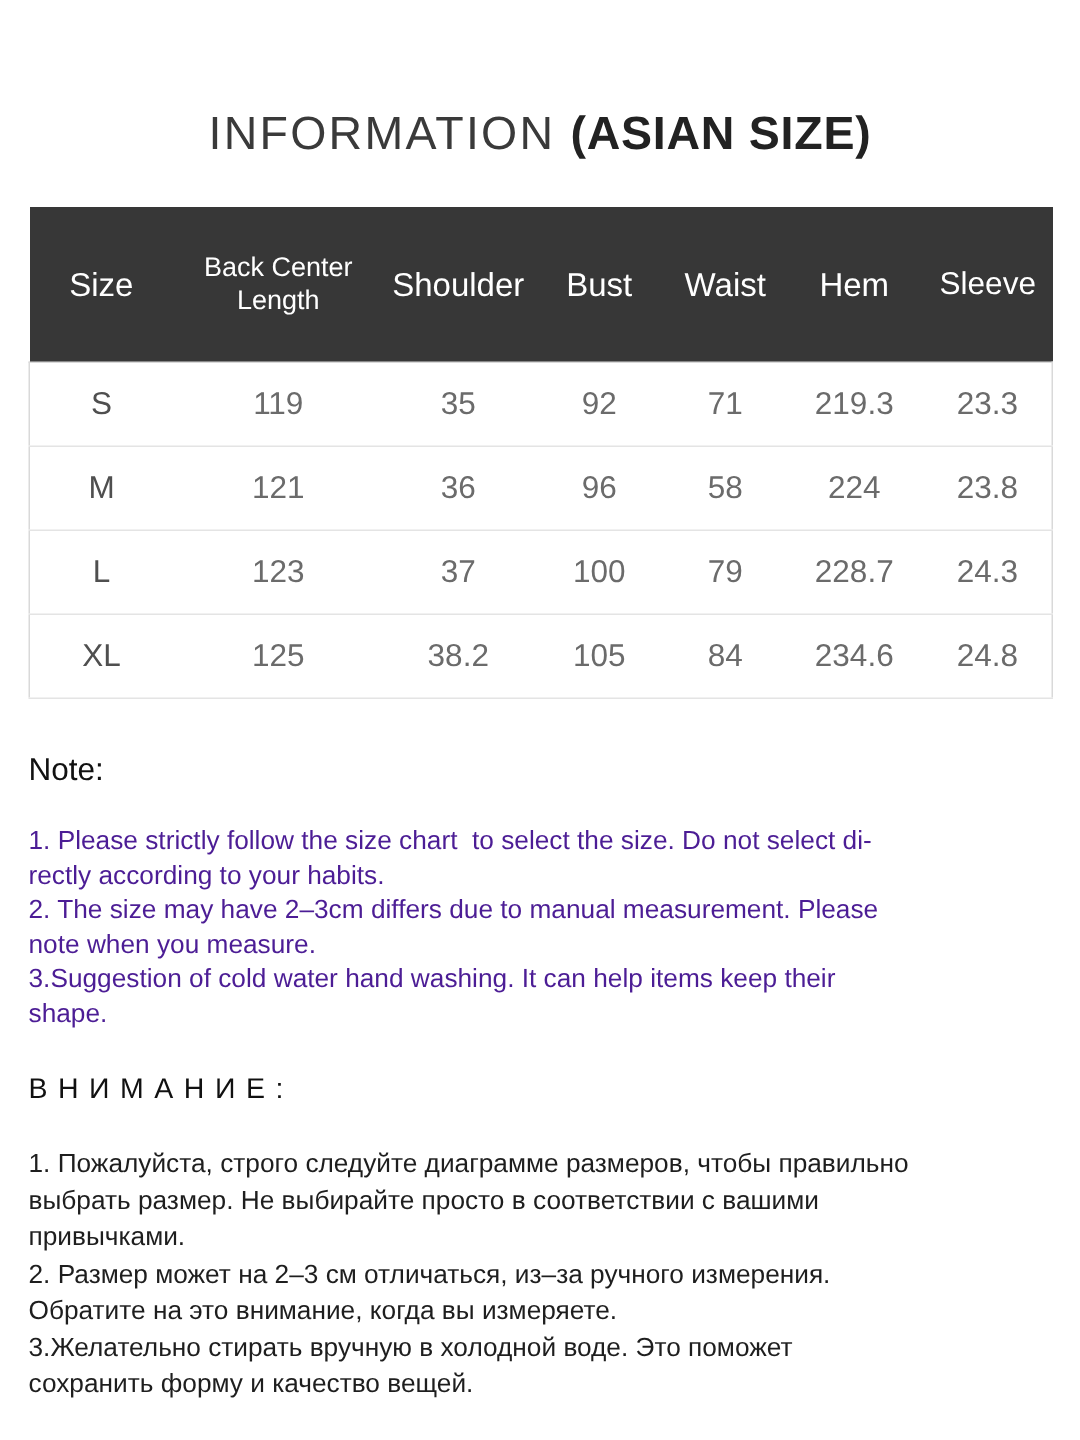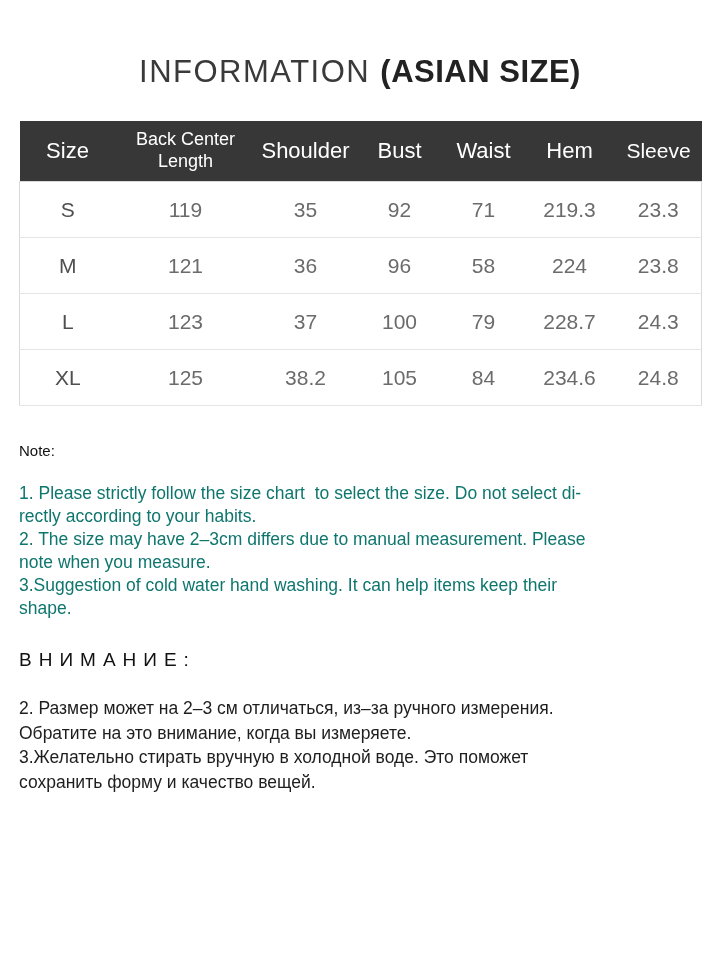--- a/index.html
+++ b/index.html
@@ -12,25 +12,26 @@
     width: 720px;
     height: 960px;
     background: #ffffff;
     box-sizing: border-box;
     padding: 0 19px;
     overflow: hidden;
   }
   
   .title {
     text-align: center;
-    padding-top: 55px;
+    padding-top: 36px;
     font-size: 31px;
     line-height: 34px;
     color: #2e2e2e;
     white-space: nowrap;
+    margin-top: 36px;
   }
   .title .regular {
     font-weight: 400;
     letter-spacing: 1.5px;
     color: #3a3a3a;
   }
   .title .bold {
     font-weight: 700;
     letter-spacing: 0.5px;
     color: #222222;
@@ -40,21 +41,21 @@
     border-collapse: collapse;
     table-layout: fixed;
     width: 682px;
     margin-top: 32px;
   }
   table.size-chart thead th {
     background: #373737;
     color: #ffffff;
     font-weight: 400;
     font-size: 22px;
-    height: 60px;
+    height: 103px;
     vertical-align: middle;
     text-align: center;
     padding: 0;
   }
   table.size-chart thead th.col-bcl {
     font-size: 18px;
     line-height: 1.2;
     padding: 0 14px;
   }
   table.size-chart thead th.col-sleeve {
@@ -71,30 +72,30 @@
     color: #6b6b6b;
     border-bottom: 1px solid #e4e4e4;
     padding: 0;
   }
   table.size-chart tbody td.size-cell {
     color: #4f4f4f;
   }
   
   .note-heading {
     margin-top: 36px;
-    font-size: 15px;
+    font-size: 21px;
     color: #111111;
   }
   .note-items {
     margin-top: 23px;
   }
   .note-item {
     font-size: 17.5px;
     line-height: 23px;
-    color: #0f766e;
+    color: #4c1d95;
     white-space: pre-wrap;
   }
   
   .attention-heading {
     margin-top: 29px;
     font-size: 19px;
     letter-spacing: 7px;
     color: #111111;
   }
   .attention-items {
@@ -185,20 +186,23 @@
       <div class="note-item">2. The size may have 2–3cm differs due to manual measurement. Please
 note when you measure.</div>
       <div class="note-item">3.Suggestion of cold water hand washing. It can help items keep their
 shape.</div>
     </div>
   </div>
 
   <div class="attention-section">
     <div class="attention-heading">ВНИМАНИЕ:</div>
     <div class="attention-items">
+      <div class="attention-item">1. Пожалуйста, строго следуйте диаграмме размеров, чтобы правильно
+выбрать размер. Не выбирайте просто в соответствии с вашими
+привычками.</div>
       <div class="attention-item">2. Размер может на 2–3 см отличаться, из–за ручного измерения.
 Обратите на это внимание, когда вы измеряете.</div>
       <div class="attention-item">3.Желательно стирать вручную в холодной воде. Это поможет
 сохранить форму и качество вещей.</div>
     </div>
   </div>
 
 </div>
 
 </body></html>

